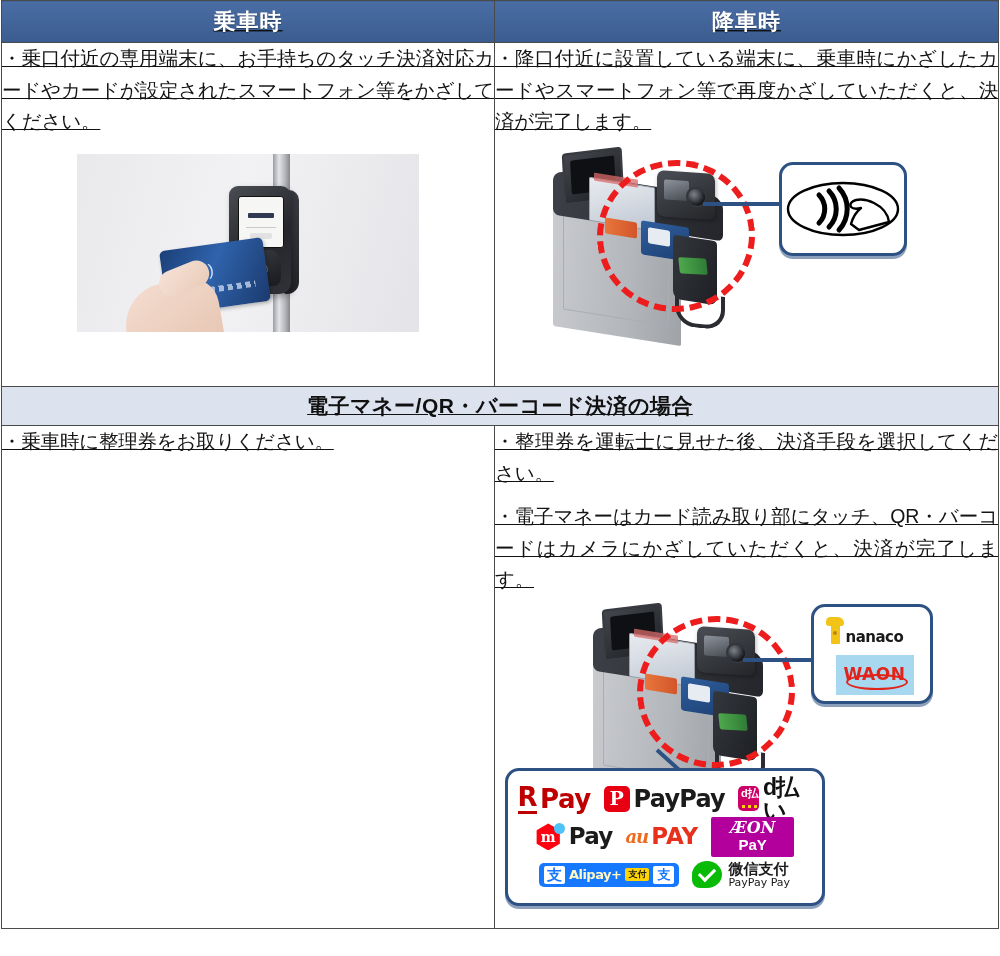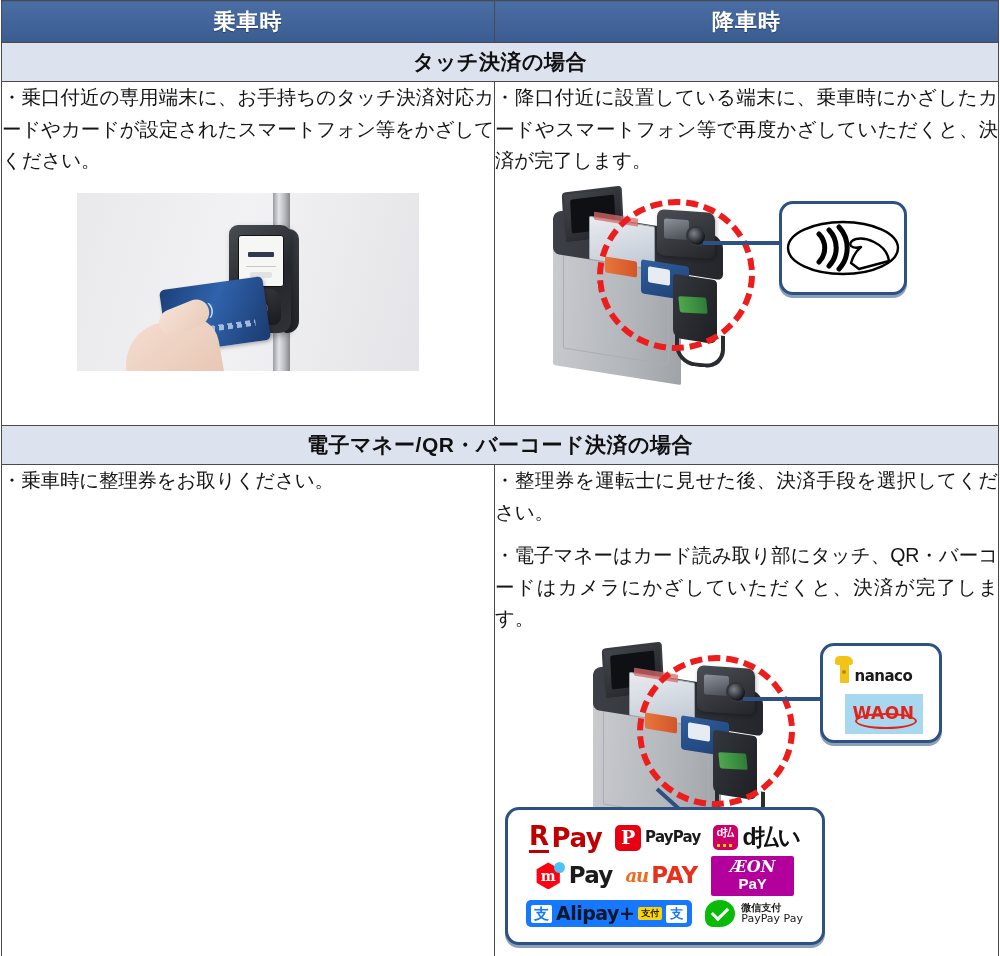--- a/index.html
+++ b/index.html
@@ -13,20 +13,21 @@
     font-family: "Liberation Sans", "DejaVu Sans", sans-serif;
     color: #111111;
     overflow: hidden;
   }
 
   .sheet {
     position: relative;
     width: 808px;
     height: 956px;
     box-sizing: border-box;
+    text-decoration: underline;
   }
 
   table.grid {
     border-collapse: collapse;
     table-layout: fixed;
     width: 998px;
     margin: 0 1px;
   }
   table.grid td {
     border: 1px solid #4a4a4a;
@@ -390,21 +391,21 @@
   .l-rpay .r { border-bottom: 3px solid #bf0000; padding-bottom: 1px; margin-right: 3px; }
 
   
   .pp-icon {
     width: 26px; height: 26px; background: #e60012;
     border-radius: 5px; margin-right: 4px;
     display: flex; align-items: center; justify-content: center;
     color: #fff; font-weight: bold; font-size: 19px; line-height: 1;
     font-family: "DejaVu Serif", serif;
   }
-  .pp-text { font-size: 15px; font-weight: bold; color: #1b1b1b; line-height: 1;
+  .pp-text { font-size: 24px; font-weight: bold; color: #1b1b1b; line-height: 1;
              font-family: "DejaVu Sans", sans-serif; letter-spacing: -0.8px; }
 
   
   .d-icon {
     width: 25px; height: 25px; background: #cc0066; border-radius: 5px;
     margin-right: 4px; position: relative;
   }
   .d-icon .dm {
     position: absolute; left: 3px; top: 2px; color: #fff;
     font-size: 11px; font-weight: bold; line-height: 1;
@@ -450,21 +451,21 @@
 
   
   .alipay {
     background: #1677ff; border-radius: 5px; padding: 3px 5px;
     display: flex; align-items: center; gap: 4px;
   }
   .alipay .zhi {
     background: #fff; color: #1677ff; font-size: 15px; font-weight: bold;
     padding: 0 3px; border-radius: 2px; line-height: 1.2;
   }
-  .alipay .aptxt { color: #0f172a; font-size: 19px; font-weight: bold; line-height: 1.1;
+  .alipay .aptxt { color: #fef9c3; font-size: 13px; font-weight: bold; line-height: 1.1;
                    font-family: "DejaVu Sans", sans-serif; letter-spacing: -0.5px;}
   .alipay .badge-y {
     background: #ffd400; color: #1a1a1a; font-size: 9px; font-weight: bold;
     padding: 1px 3px; border-radius: 2px; line-height: 1.2;
   }
   .alipay .badge-b {
     background: #fff; color: #1677ff; font-size: 13px; font-weight: bold;
     padding: 1px 4px; border-radius: 2px; line-height: 1.2;
   }
 
@@ -472,45 +473,40 @@
   .wc-bubble {
     width: 30px; height: 27px; background: #09bb07;
     border-radius: 50% 50% 50% 8px; margin-right: 6px;
     display: flex; align-items: center; justify-content: center;
   }
   .wc-bubble .chk {
     width: 13px; height: 7px; border-left: 3px solid #fff; border-bottom: 3px solid #fff;
     transform: rotate(-45deg); margin-top: -3px;
   }
   .wc-txt { line-height: 1.15; }
-  .wc-txt .w1 { font-size: 10px; font-weight: bold; color: #1a1a1a; display: block; }
+  .wc-txt .w1 { font-size: 15px; font-weight: bold; color: #1a1a1a; display: block; }
   .wc-txt .w2 { font-size: 11px; color: #1a1a1a; display: block;
                 font-family:"DejaVu Sans", sans-serif;}
 </style>
 </head>
 <body>
 
 <div class="sheet">
   <table class="grid">
 
     <tbody>
         <tr>
       <td class="hdr" style="width:492px">
         <span>乗車時</span>
       </td>
       <td class="hdr">
         <span>降車時</span>
       </td>
     </tr>
 
-    <tr>
-      <td class="band" colspan="2">
-        <span>タッチ決済の場合</span>
-      </td>
-    </tr>
 
     <tr>
 
       <td class="cell" style="height:343px">
         <p class="para">・乗口付近の専用端末に、お手持ちのタッチ決済対応カードやカードが設定されたスマートフォン等をかざしてください。</p>
         <div class="figwrap">
           <div class="photo">
             <div class="pole"></div>
             <div class="term-side"></div>
             <div class="term-body"></div>
@@ -596,21 +592,21 @@
                 <div class="camscr"></div>
                 <div class="lens"></div>
               </div>
               <div class="fb-green"></div>
               <div class="fb-tray"></div>
               <div class="fb-ellipse"></div>
             </div>
 
             <div class="leader" style="left:236px; top:60px; width:80px;"></div>
 
-            <div class="balloon emoney-balloon" style="left:313px; top:6px;">
+            <div class="balloon emoney-balloon" style="left:304px; top:6px;">
               <div class="nanaco">
                 <div class="giraffe">
                   <div class="ghead"></div>
                   <div class="gbody"></div>
                   <div class="gspot"></div>
                 </div>
                 <span class="ntext">nanaco</span>
               </div>
               <div class="waon">
                 <span class="wtext">WAON</span>

